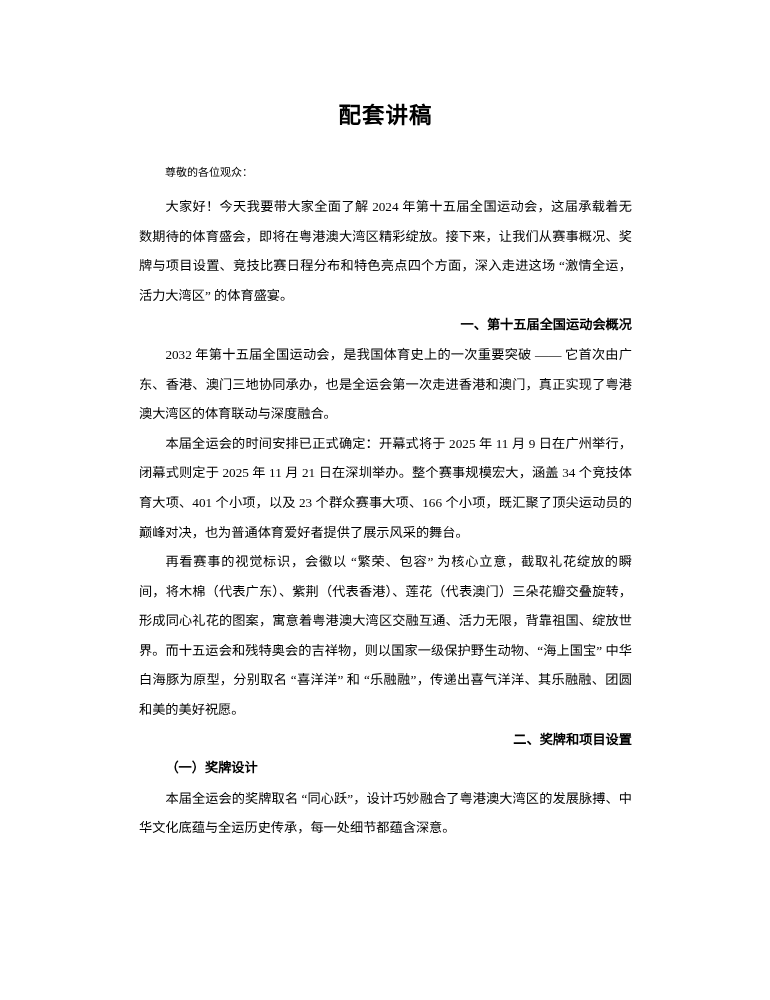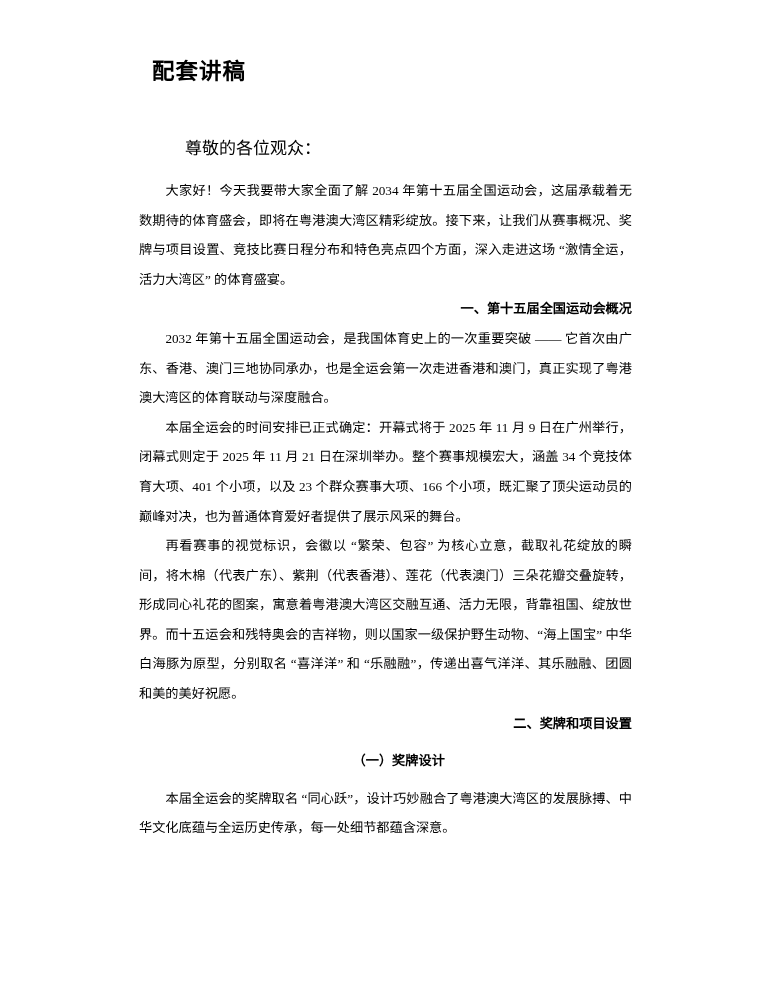--- a/index.html
+++ b/index.html
@@ -26,25 +26,26 @@
   }
 
   .doc-body {
     position: absolute;
     left: 139px;
     top: 0;
     width: 493px;
   }
 
   .doc-title {
+    text-align: center;
     font-size: 22.5px;
     font-weight: bold;
     letter-spacing: 1px;
-    margin: 13px;
-    padding-top: 44px;
+    margin: 1px;
+    padding-top: 100px;
     padding-bottom: 0;
     line-height: 1.35;
     font-family: "Liberation Serif", "DejaVu Serif", serif;
   }
 
   .spacer-after-title {
     height: 22px;
   }
 
   p.para {
@@ -62,51 +63,51 @@
     margin: 0;
     font-size: 13.2px;
     line-height: 29.6px;
     font-weight: bold;
     text-indent: 2em;
     text-align: right;
     font-family: "Liberation Serif", "DejaVu Serif", serif;
   }
 
   p.subheading {
-    margin: 8px;
+    margin: 0;
     font-size: 13.2px;
     line-height: 29.6px;
     font-weight: bold;
     text-indent: 2em;
-    text-align: center;
-    font-family: Liberation Sans, sans-serif;
+    text-align: left;
+    font-family: Liberation Mono, monospace;
   }
 
   p.salutation {
-    margin: 12px;
-    font-size: 17px;
+    margin: 4px;
+    font-size: 11px;
     line-height: 29.6px;
     text-indent: 2em;
     text-align: left;
     font-family: "Liberation Serif", "DejaVu Serif", serif;
   }
 </style>
 </head>
 <body>
 
 <div class="page">
   <div class="doc-body">
 
     <h1 class="doc-title">配套讲稿</h1>
 
     <div class="spacer-after-title"></div>
 
     <p class="salutation">尊敬的各位观众：</p>
 
-    <p class="para">大家好！今天我要带大家全面了解 2034 年第十五届全国运动会，这届承载着无数期待的体育盛会，即将在粤港澳大湾区精彩绽放。接下来，让我们从赛事概况、奖牌与项目设置、竞技比赛日程分布和特色亮点四个方面，深入走进这场 “激情全运，活力大湾区” 的体育盛宴。</p>
+    <p class="para">大家好！今天我要带大家全面了解 2024 年第十五届全国运动会，这届承载着无数期待的体育盛会，即将在粤港澳大湾区精彩绽放。接下来，让我们从赛事概况、奖牌与项目设置、竞技比赛日程分布和特色亮点四个方面，深入走进这场 “激情全运，活力大湾区” 的体育盛宴。</p>
 
     <p class="heading">一、第十五届全国运动会概况</p>
 
     <p class="para">2032 年第十五届全国运动会，是我国体育史上的一次重要突破 —— 它首次由广东、香港、澳门三地协同承办，也是全运会第一次走进香港和澳门，真正实现了粤港澳大湾区的体育联动与深度融合。</p>
 
     <p class="para">本届全运会的时间安排已正式确定：开幕式将于 2025 年 11 月 9 日在广州举行，闭幕式则定于 2025 年 11 月 21 日在深圳举办。整个赛事规模宏大，涵盖 34 个竞技体育大项、401 个小项，以及 23 个群众赛事大项、166 个小项，既汇聚了顶尖运动员的巅峰对决，也为普通体育爱好者提供了展示风采的舞台。</p>
 
     <p class="para">再看赛事的视觉标识，会徽以 “繁荣、包容” 为核心立意，截取礼花绽放的瞬间，将木棉（代表广东）、紫荆（代表香港）、莲花（代表澳门）三朵花瓣交叠旋转，形成同心礼花的图案，寓意着粤港澳大湾区交融互通、活力无限，背靠祖国、绽放世界。而十五运会和残特奥会的吉祥物，则以国家一级保护野生动物、“海上国宝” 中华白海豚为原型，分别取名 “喜洋洋” 和 “乐融融”，传递出喜气洋洋、其乐融融、团圆和美的美好祝愿。</p>
 
     <p class="heading">二、奖牌和项目设置</p>

